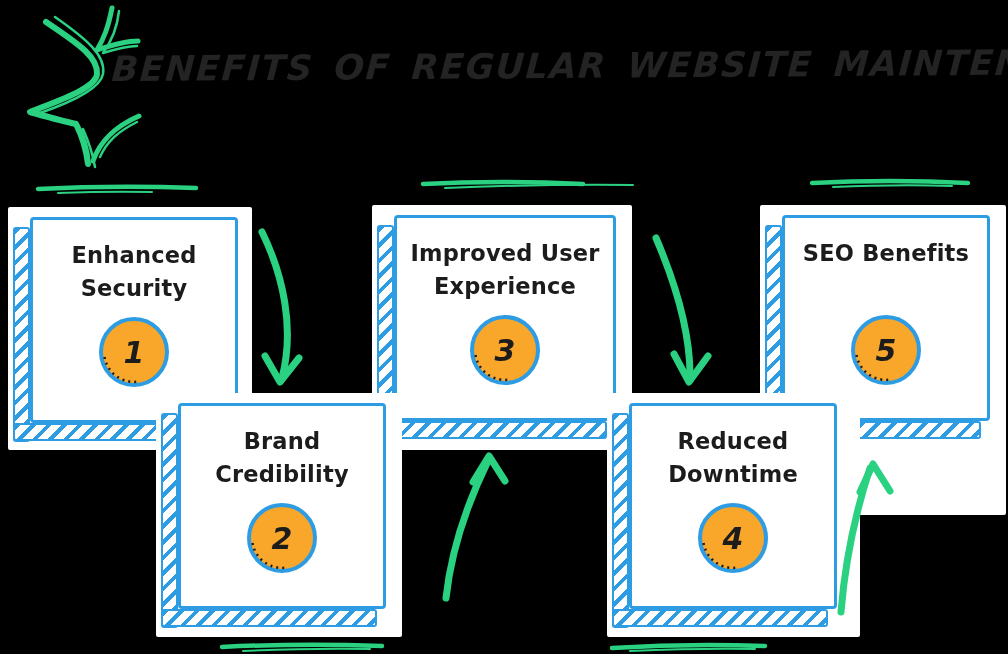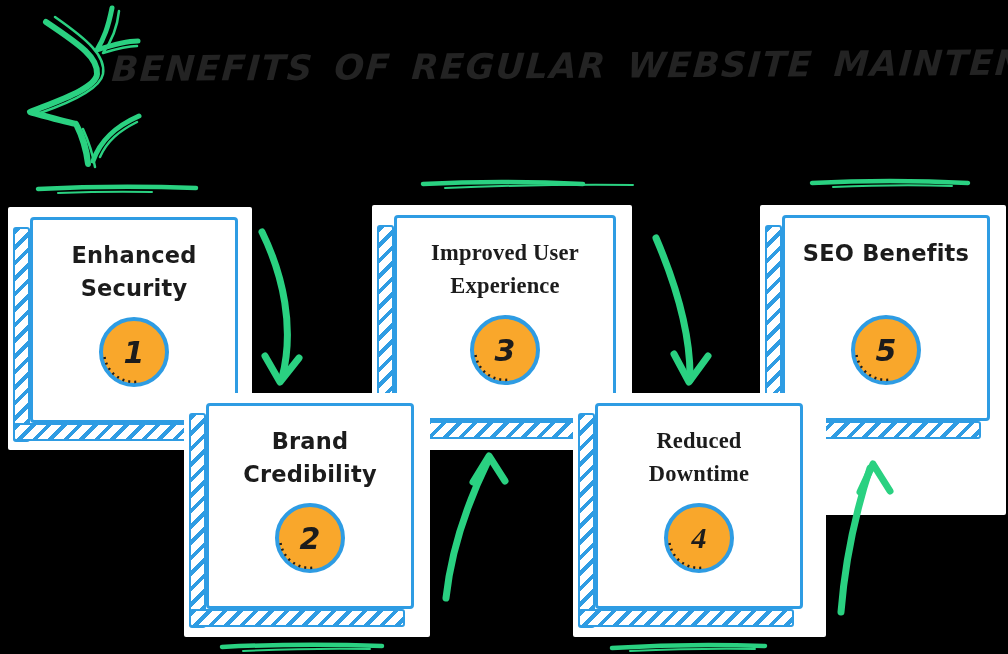--- a/index.html
+++ b/index.html
@@ -16,41 +16,41 @@
     font-size:35px;font-weight:bold;font-style:italic;
     letter-spacing:1.5px;word-spacing:7px;color:var(--title_ink);
     transform:skewX(-4deg) rotate(-0.4deg);white-space:nowrap;
   }
 
   .deco{position:absolute;left:0;top:0;z-index:3;pointer-events:none;}
   .g-stroke{stroke:var(--green);fill:none;stroke-linecap:round;stroke-linejoin:round;}
 
   .card{position:absolute;background:var(--card_bg);border-radius:2px;z-index:2;padding-left:42px;}
   .card1{left:8px;  top:207px;width:244px;height:243px;}
-  .card2{left:184px;top:393px;width:246px;height:244px;}
+  .card2{left:156px;top:393px;width:246px;height:244px;}
   .card3{left:372px;top:205px;width:260px;height:245px;}
-  .card4{left:573px;top:393px;width:253px;height:244px;font-family:Liberation Serif, serif;}
+  .card4{left:607px;top:393px;width:253px;height:244px;}
   .card5{left:760px;top:205px;width:246px;height:310px;}
 
   .edge{position:absolute;border:2px solid var(--blue);
     background:repeating-linear-gradient(135deg,var(--blue) 0 4px,#fff 4px 11px);}
   .edge-left{left:5px;top:20px;width:17px;height:215px;border-radius:3px;}
   .edge-bottom{left:5px;top:216px;width:216px;height:18px;border-radius:3px;}
   .card3 .edge-bottom{width:230px;}
 
   .face{position:absolute;left:22px;top:10px;width:208px;height:206px;
     background:#fff;border:3px solid var(--blue);border-radius:4px;}
   .card3 .face{width:222px;}
 
   .card-title{position:absolute;left:22px;top:32px;width:208px;z-index:2;
     text-align:center;font-size:22.5px;font-weight:bold;color:var(--ink);
     line-height:1.45;letter-spacing:0.2px;}
   .card3 .card-title{width:222px;}
   .card-title .wrapbox{display:inline-block;}
-  .w160{max-width:165px;} .w200{max-width:205px;font-family:Liberation Serif, serif;} .w145{max-width:150px;}
+  .w160{max-width:165px;} .w200{max-width:205px;} .w145{max-width:150px;}
 
   .badge{position:absolute;left:84px;top:103px;width:84px;height:84px;z-index:2;}
   .card3 .badge{left:91px;}
   .badge .num{position:absolute;left:0;top:0;width:84px;height:84px;
     display:flex;align-items:center;justify-content:center;
     font-size:30px;font-weight:bold;font-style:italic;color:var(--ink);}
 </style>
 </head>
 <body>
 

